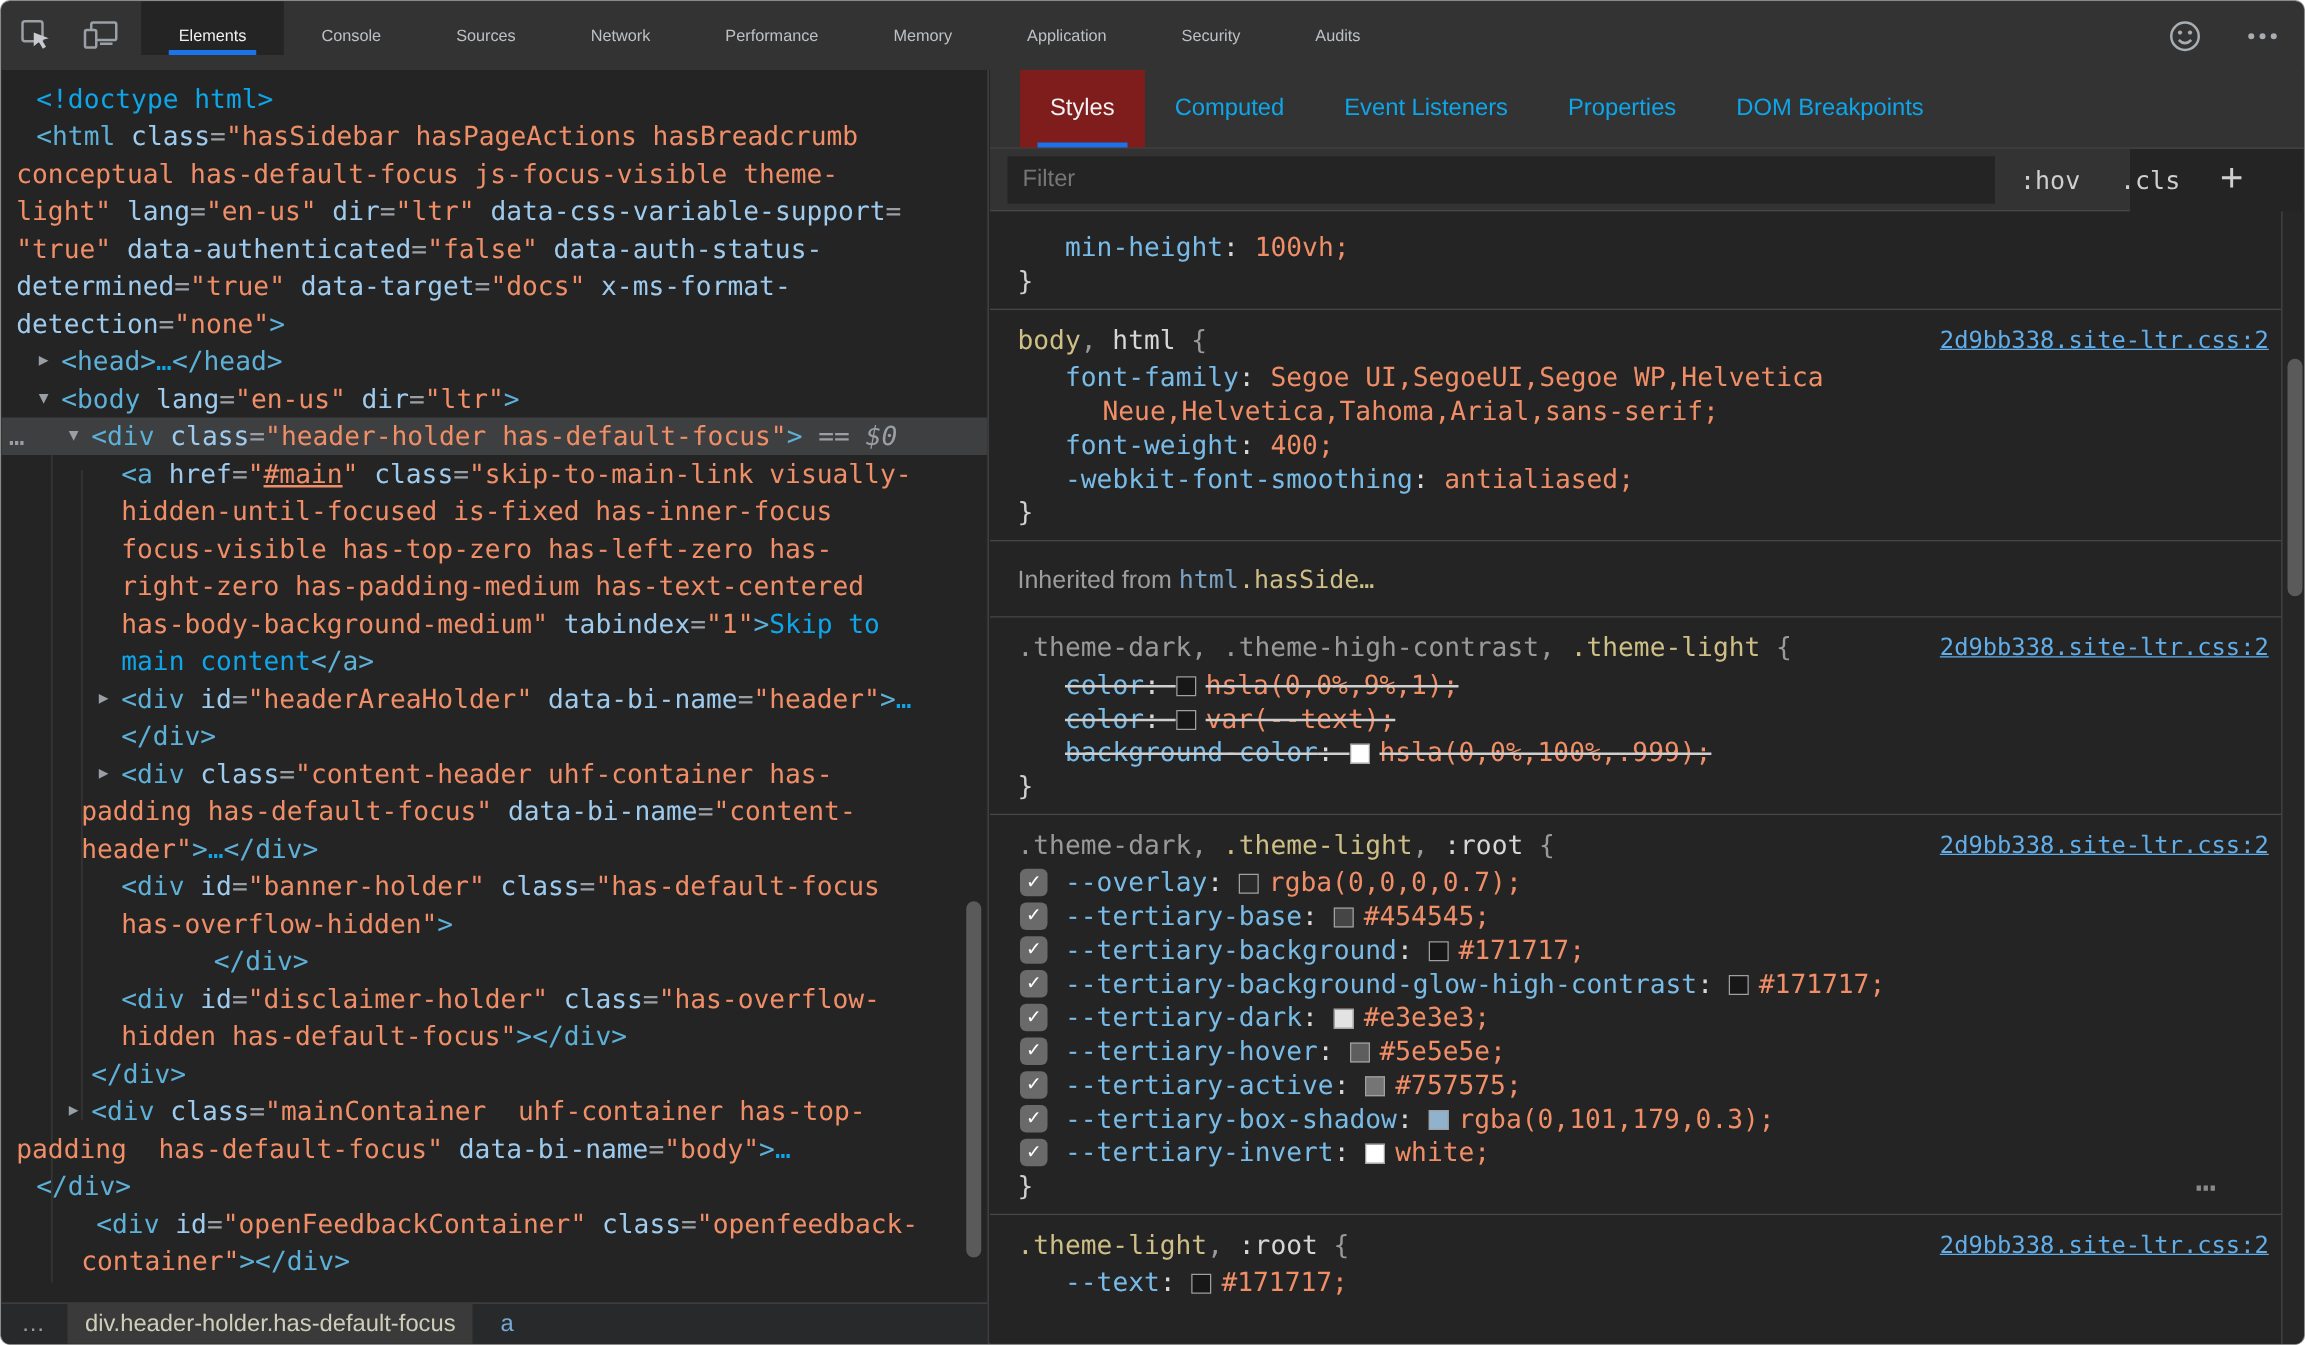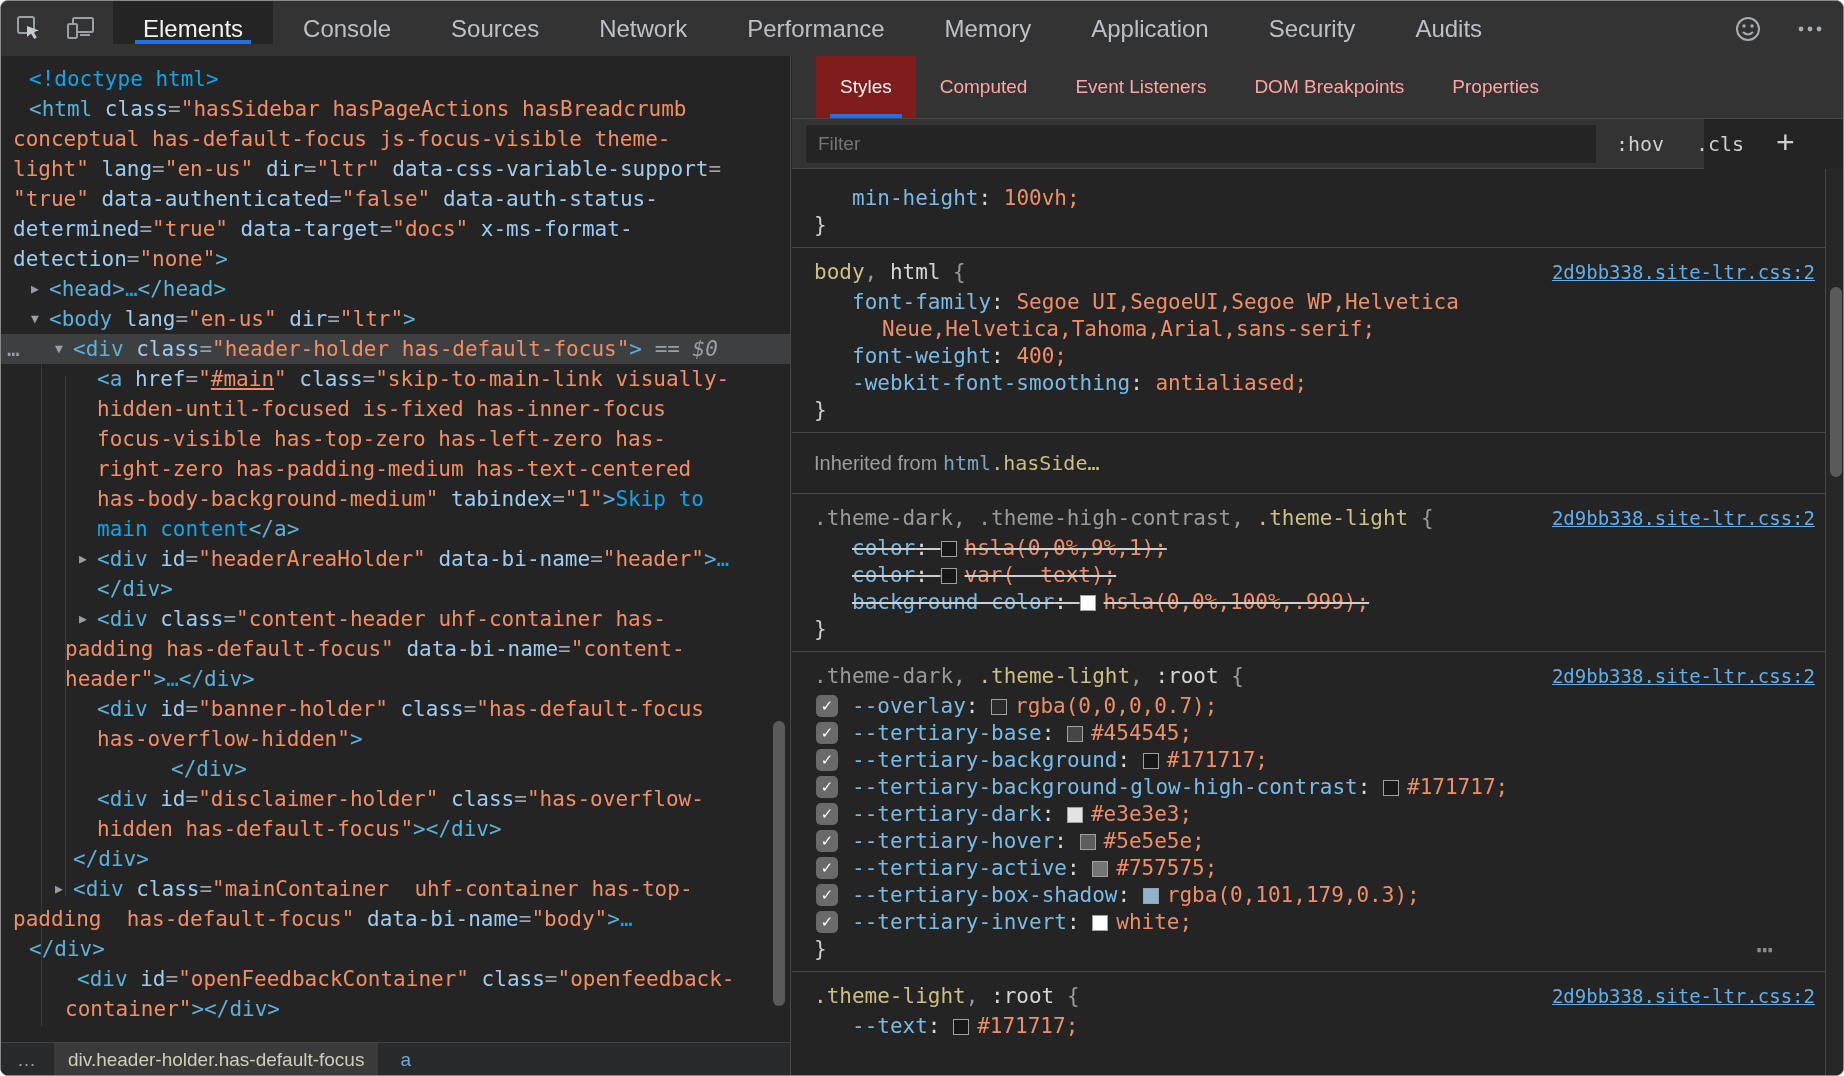--- a/index.html
+++ b/index.html
@@ -4,21 +4,21 @@
 <style>
   html,body{margin:0;padding:0;background:#ffffff;}
   .window{position:relative;width:1844px;height:1076px;background:#242424;border:1px solid #8a8a8a;
     border-radius:8px;overflow:hidden;box-sizing:border-box;
     font-family:"Liberation Sans",sans-serif;}
   
   .toolbar{position:absolute;left:0;top:0;width:1844px;height:55px;background:#333333;}
   .icon-btn{position:absolute;top:12px;width:34px;height:32px;background:none;border:none;padding:0;cursor:pointer;}
   .icon-btn svg{display:block;}
   .tabs{position:absolute;left:112px;top:0;height:55px;display:flex;}
-  .tab{height:43px;line-height:55px;padding:0 30px;font-size:24px;color:#bdc1c6;position:relative;cursor:pointer;}
+  .tab{height:43px;line-height:55px;padding:0 30px;font-size:13px;color:#bdc1c6;position:relative;cursor:pointer;}
   .tab.selected{background:#242424;color:#f1f1f1;}
   .tab.selected .tabline{position:absolute;left:22px;right:22px;bottom:0;height:4px;background:#1a73e8;}
   .toolbar-right{position:absolute;right:10px;top:0;height:55px;display:flex;align-items:center;}
   
   .left-pane{position:absolute;left:0;top:55px;width:790px;height:1021px;background:#242424;border-right:1px solid #474747;box-sizing:border-box;}
   .dom-tree{position:absolute;left:0;top:0;width:789px;height:987px;overflow:hidden;
     font-family:"DejaVu Sans Mono",monospace;font-size:21px;line-height:30px;padding-top:8px;box-sizing:border-box;}
   .dl{position:relative;height:30px;white-space:pre;}
   .dl.sel{background:#3e3f41;}
   .arrow{position:absolute;top:0;font-size:13px;color:#9a9fa5;width:20px;text-align:center;}
@@ -31,21 +31,21 @@
   
   .statusbar{position:absolute;left:0;bottom:0;width:789px;height:34px;background:#28292a;border-top:1px solid #444444;
     display:flex;align-items:center;font-size:19px;}
   .sb-ell{color:#9a9fa5;margin:0 18px 0 16px;}
   .crumb{background:#3a3a3a;color:#cfceba;height:34px;line-height:34px;padding:0 14px;cursor:pointer;}
   .crumb-a{color:#74a9d8;margin-left:22px;cursor:pointer;}
   
   .right-pane{position:absolute;left:791px;top:55px;width:1053px;height:1021px;background:#242424;}
   .subtabs{position:absolute;left:0;top:0;width:1053px;height:63px;background:#333333;border-bottom:1px solid #474747;
     display:flex;box-sizing:border-box;padding-left:24px;}
-  .stab{height:62px;line-height:62px;padding:0 24px;font-size:19px;color:#fca5a5;position:relative;cursor:pointer;}
+  .stab{height:62px;line-height:62px;padding:0 24px;font-size:19px;color:#0ea5e9;position:relative;cursor:pointer;}
   .stab.selected{background:#7f1d1d;color:#f1f1f1;}
   .stab.selected .tabline{position:absolute;left:14px;right:14px;bottom:0;height:4px;background:#1a73e8;}
   .filter-row{position:absolute;left:0;top:63px;width:912px;height:50px;background:#333333;border-bottom:1px solid #474747;box-sizing:border-box;}
   .filter-input{position:absolute;left:14px;top:6px;width:790px;height:38px;background:#242424;border:none;outline:none;
     color:#dddddd;font-size:19px;padding:0 12px;box-sizing:border-box;font-family:"Liberation Sans",sans-serif;}
   .filter-input::placeholder{color:#757575;}
   .ftoggle{position:absolute;top:0;height:50px;line-height:50px;font-family:"DejaVu Sans Mono",monospace;
     font-size:20px;color:#cfcfcf;cursor:pointer;}
   .fplus{position:absolute;top:0;height:50px;line-height:46px;font-size:32px;font-weight:300;color:#cfcfcf;cursor:pointer;}
   .styles-rows{position:absolute;left:0;top:113px;width:1033px;height:908px;overflow:hidden;
@@ -161,22 +161,22 @@
       <span class="crumb">div.header-holder.has-default-focus</span>
       <span class="crumb-a">a</span>
     </div>
   </div>
 
   <div class="right-pane">
     <div class="subtabs">
         <div class="stab selected">Styles<span class="tabline"></span></div>
         <div class="stab">Computed</div>
         <div class="stab">Event Listeners</div>
+        <div class="stab">Properties</div>
         <div class="stab">DOM Breakpoints</div>
-        <div class="stab">Properties</div>
       </div>
     <div class="filter-row">
       <input class="filter-input" type="text" placeholder="Filter" style="">
       <span class="ftoggle" style="left:824px">:hov</span>
       <span class="ftoggle" style="left:904px">.cls</span>
       <span class="fplus" style="left:984px">+</span>
     </div>
     <div class="styles-rows">
         <div class="srow sprop"><span class="c-prop">min-height</span><span class="seg-cssval">: </span><span class="seg-val">100vh;</span></div>
         <div class="srow sclose">}</div>

